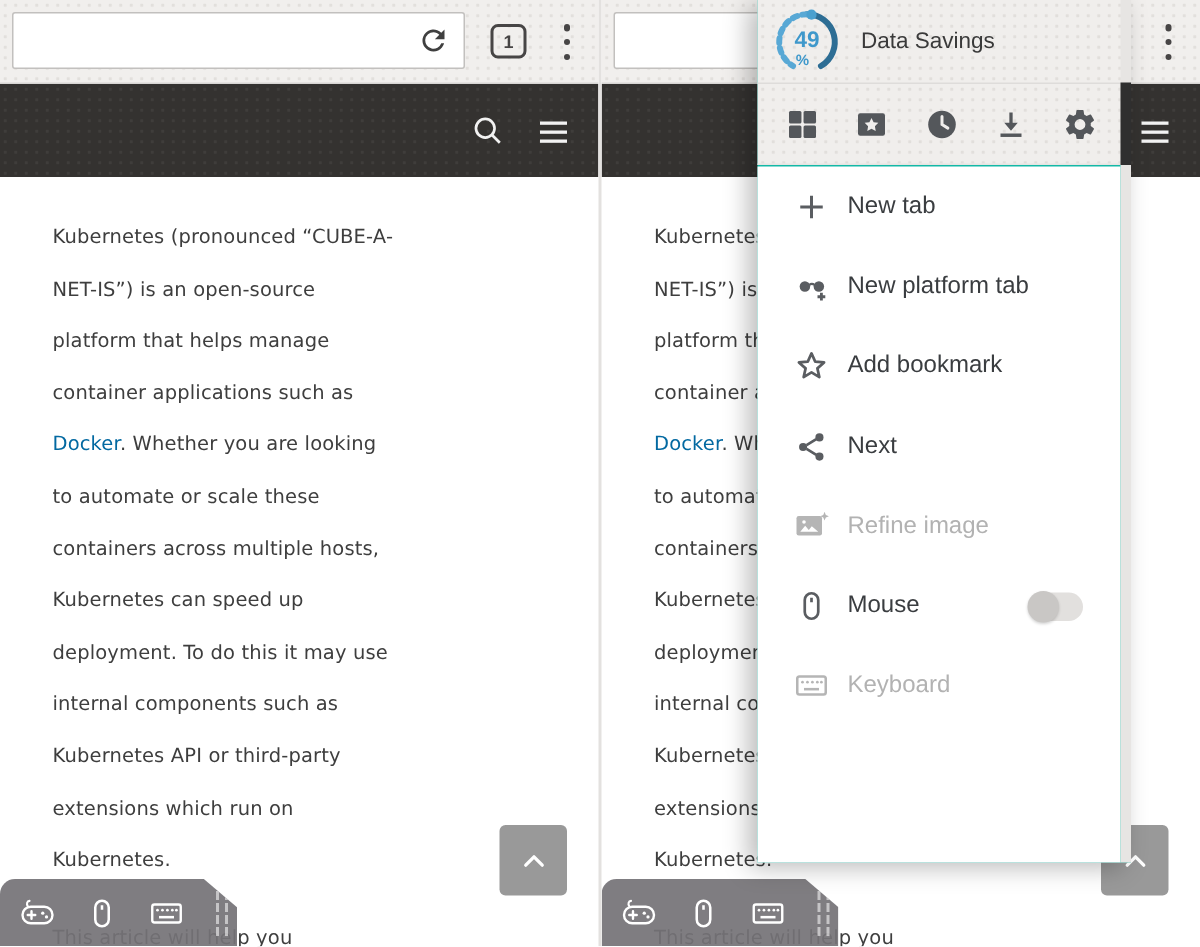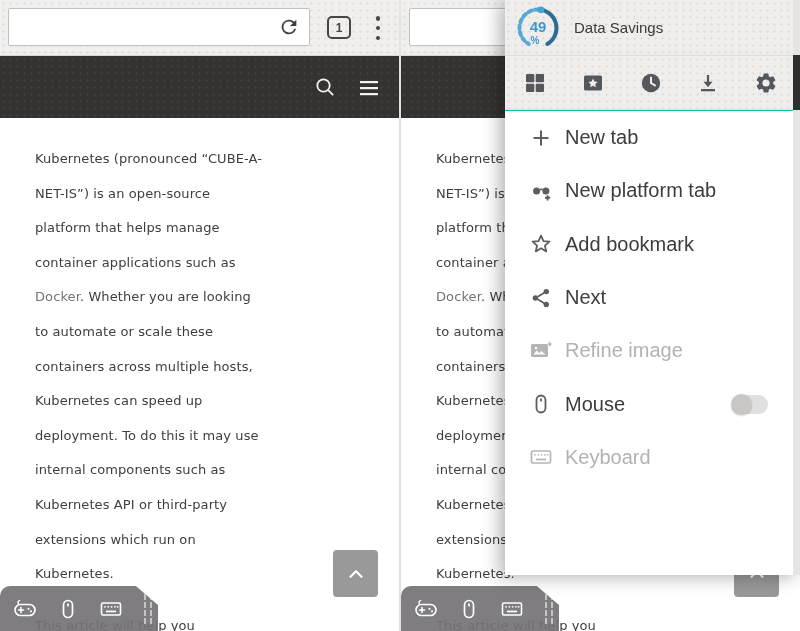--- a/index.html
+++ b/index.html
@@ -44,21 +44,21 @@
   .hdr-menu   { position:absolute; right:18px; top:20px; width:24px; height:24px; }
 
   
   .article {
     position:absolute; top:118px; left:0; right:0; height:513px; background:#fff;
     padding:24px 0 0 35px; font-family:"DejaVu Sans",sans-serif;
     font-size:13px; color:#3e3e3e;
   }
   .article .line { line-height:34.6px; white-space:nowrap; letter-spacing:0.1px; }
   .article .pbreak { height:17px; }
-  .article .doclink { color:#737373; text-decoration:none;margin-top:41px; }
+  .article .doclink { color:#0369a1; text-decoration:none;margin-top:41px; }
 
   
   .scrolltop {
     position:absolute; right:21px; top:550px; width:45px; height:47px;
     background:rgba(128,128,128,0.80); border-radius:4px;
     display:flex; align-items:center; justify-content:center; z-index:3;
   }
 
   
   .float-toolbar {
@@ -67,41 +67,41 @@
     border-radius:10px 0 0 0;
     clip-path:polygon(0 0, 86% 0, 100% 42%, 100% 100%, 0 100%);
     display:flex; align-items:center; gap:19px; padding-left:13px; z-index:3;
   }
   .float-toolbar .tb-icon { width:24px; height:24px; flex:0 0 auto; }
   .grip { display:flex; gap:4px; margin-left:2px; }
   .grip i { width:0; height:30px; border-left:2px dashed rgba(255,255,255,0.55); }
 
   
   .menu {
-    position:absolute; left:505px; top:0; width:295px; height:575px;
+    position:absolute; left:505px; top:0; width:249px; height:575px;
     background:#14b8a6; z-index:10; box-shadow:-6px 3px 16px rgba(0,0,0,0.28);
   }
   .menu-head {
     height:56px; background-color:#f0eeec; border-bottom:1px solid #dedcda;
     display:flex; align-items:center;
   }
   .ring { position:relative; width:46px; height:46px; margin-left:10px; flex:0 0 auto; }
   .ring .pct { position:absolute; left:0; top:13px; width:46px; text-align:center; font-size:15px; font-weight:bold; color:#3f98cb; }
   .ring .pctsign { position:absolute; left:0; top:30px; width:40px; text-align:center; font-size:10px; font-weight:bold; color:#3f98cb; }
   .menu-head .ds-label { margin-left:13px; font-size:15px; color:#3a3a3a;text-align:right; }
   .menu-iconrow {
     height:54px; background-color:#f0eeec;
     display:flex; align-items:center; justify-content:space-between; padding:0 22px 0 18px;
     border-bottom:1px solid #e6e4e2;
   }
   .menu-iconrow .mt-icon { width:24px; height:24px; color:#54575b; }
   .menu-items { position:absolute; top:111px; left:0; right:7px; bottom:0; overflow:hidden; background:#fff; }
   .menu-item { height:53.3px; display:flex; align-items:center; padding-left:24px; }
   .menu-item .mi-icon { width:24px; height:24px; color:#5a5d61; flex:0 0 auto; }
-  .menu-item .mi-label { margin-left:12px; font-size:20px; color:#3a3d40; }
+  .menu-item .mi-label { margin-left:12px; font-size:16px; color:#3a3d40; }
   .menu-item.disabled .mi-icon { color:#b5b5b5; }
   .menu-item.disabled .mi-label { color:#b2b2b2; }
   .toggle { margin-left:auto; margin-right:25px; width:36px; height:19px; border-radius:10px; background:#e2e0de; position:relative; flex:0 0 auto; }
   .toggle .knob { position:absolute; left:-1px; top:-1px; width:21px; height:21px; border-radius:50%; background:#c9c7c5; box-shadow:0 1px 2px rgba(0,0,0,0.18); }
   .menu-scrollbar { position:absolute; right:0; top:0; width:7px; height:100%; background:#e7e5e3; }
   .menu-scroll-thumb { position:absolute; top:55px; right:0; width:7px; height:55px; background:#2f2f2f; }
 
   svg { display:block; }
 </style>
 </head>

